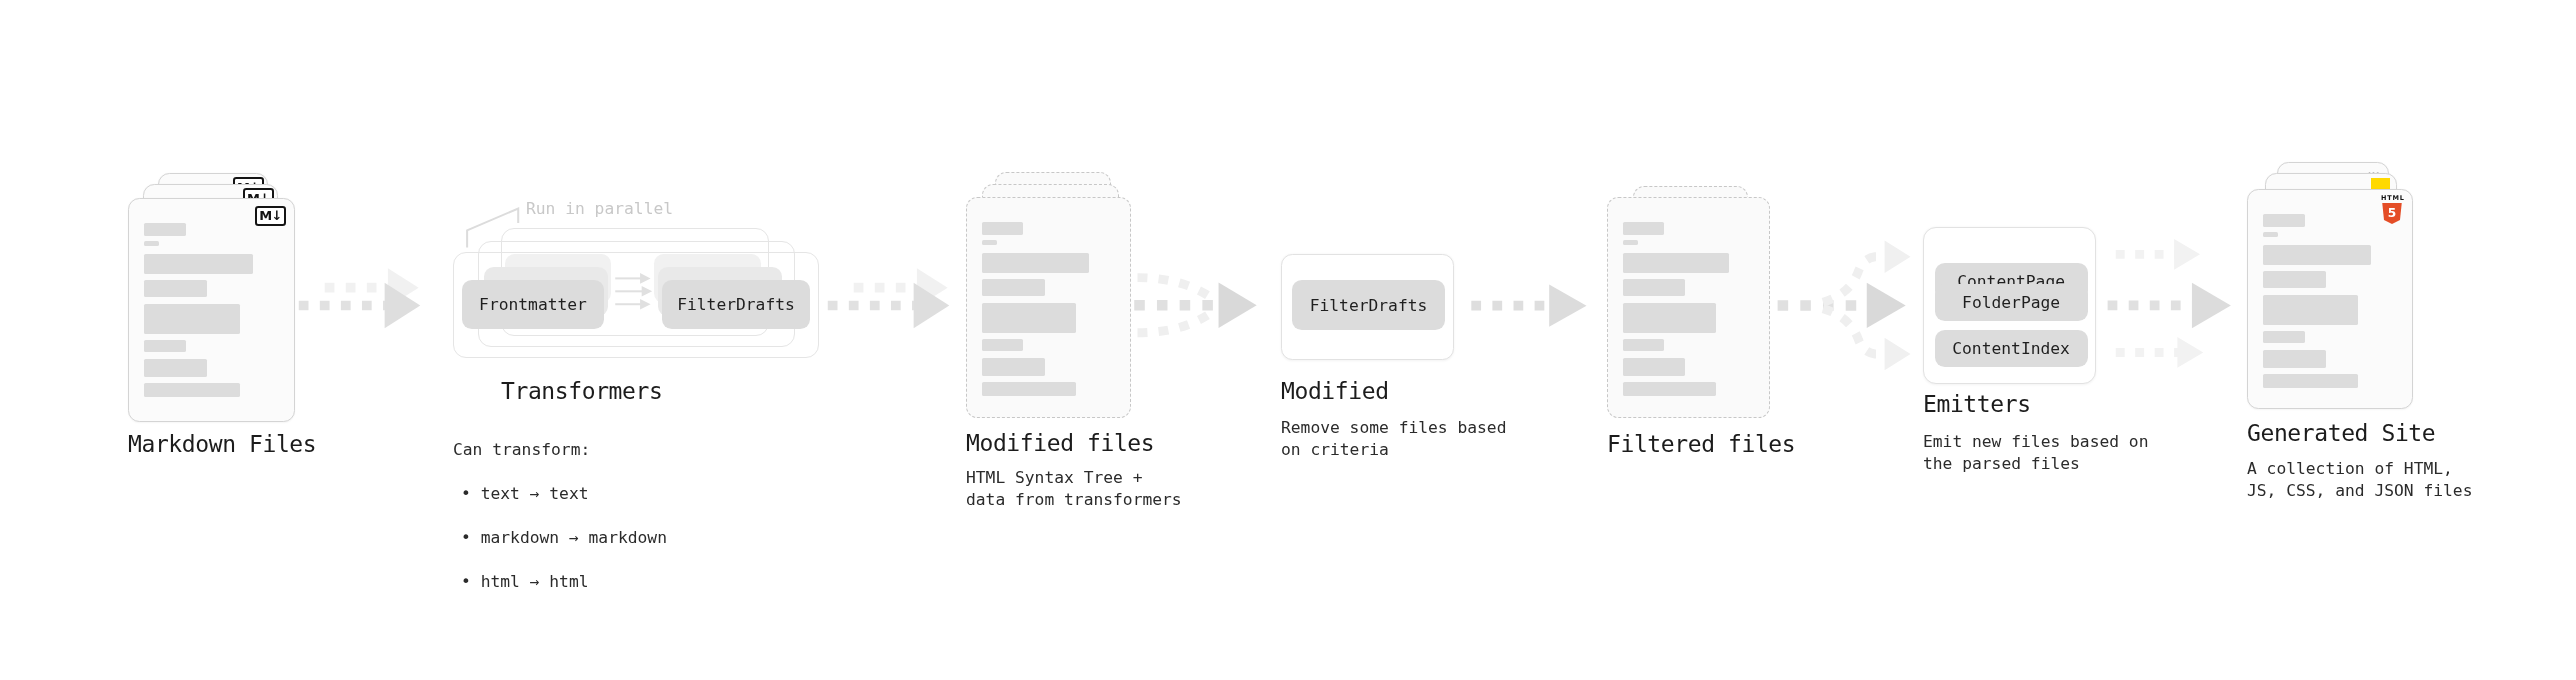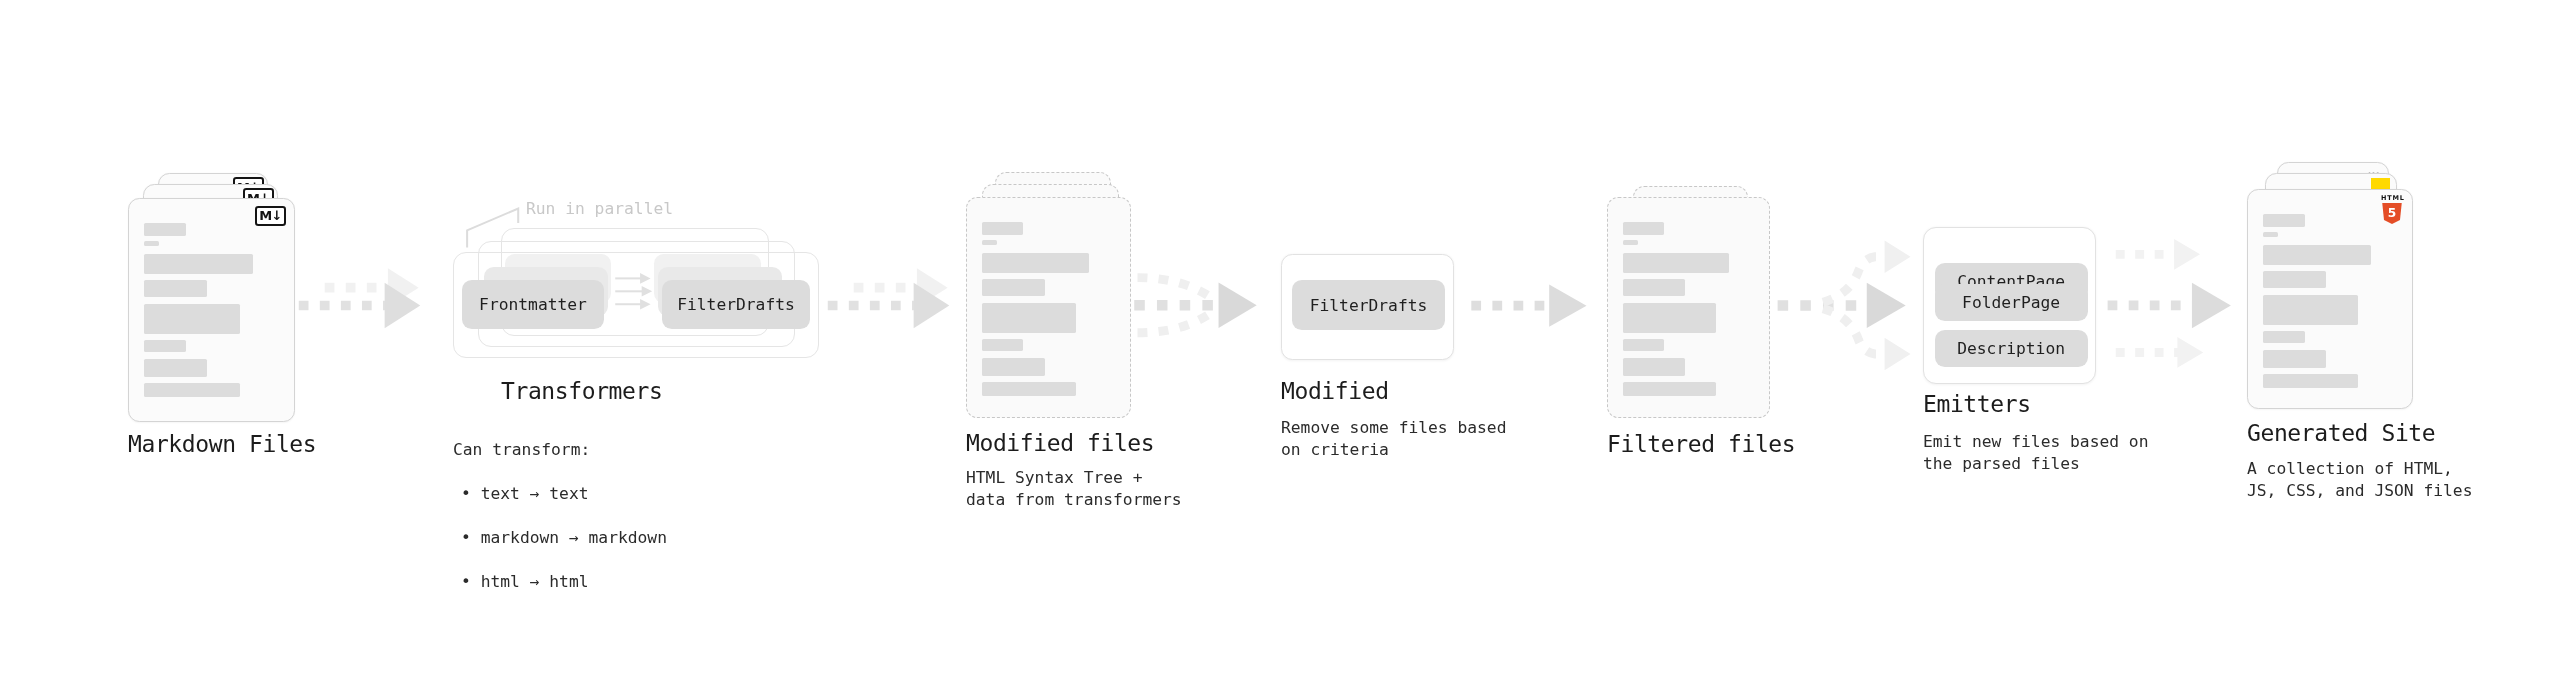--- a/index.html
+++ b/index.html
@@ -213,21 +213,21 @@
     <path d="M 58 84 Q 92 74 102 45 Q 108 30 122 28 L 136 28" stroke="#efefef" stroke-width="11" fill="none" stroke-dasharray="12 14"></path>
     <polygon points="134,8 134,48 166,28" fill="#f0f0f0"></polygon>
     <polygon points="112,60 112,116 160,88" fill="#d9d9d9"></polygon>
     <path d="M 58 92 Q 92 102 102 131 Q 108 146 122 148 L 136 148" stroke="#efefef" stroke-width="11" fill="none" stroke-dasharray="12 14"></path>
     <polygon points="134,128 134,168 166,148" fill="#f0f0f0"></polygon>
   </svg>
 
   <div class="panel" style="left:1923px;top:227px;width:173px;height:157px;">
     <div class="epill" style="top:10.6px;margin-top:24px;">ContentPage</div>
     <div class="epill" style="top:56px;">FolderPage</div>
-    <div class="epill" style="top:102px;">Description</div>
+    <div class="epill" style="top:102px;">ContentIndex</div>
   </div>
   <div class="stage-title" style="left:1923px;top:392px;">Emitters</div>
   <div class="stage-desc" style="left:1923px;top:431px;">Emit new files based on
 the parsed files</div>
 
   <svg style="left:2106px;top:234px;" width="150" height="138" viewBox="0 0 185 170">
     <line x1="12" y1="25" x2="86" y2="25" stroke="#f2f2f2" stroke-width="11" stroke-dasharray="11 13"></line>
     <polygon points="84,6 84,44 116,25" fill="#f2f2f2"></polygon>
     <line x1="2" y1="88" x2="110" y2="88" stroke="#e0e0e0" stroke-width="12" stroke-dasharray="12 14"></line>
     <polygon points="106,60 106,116 154,88" fill="#dcdcdc"></polygon>

